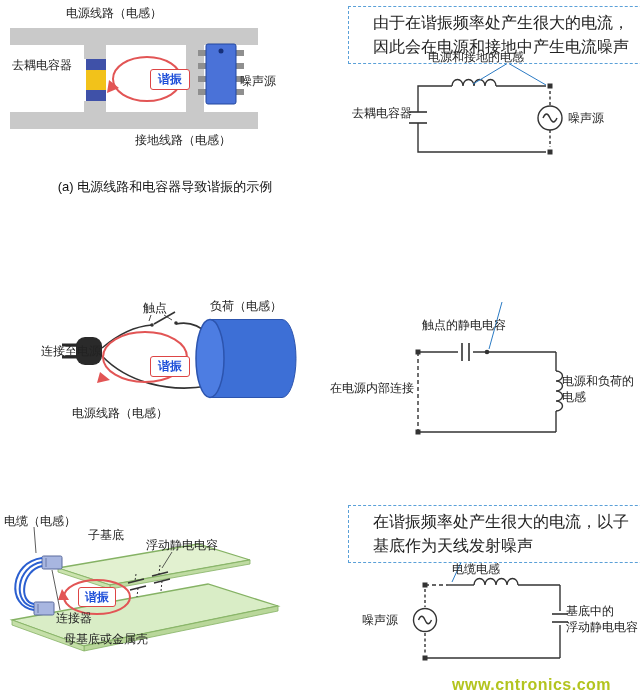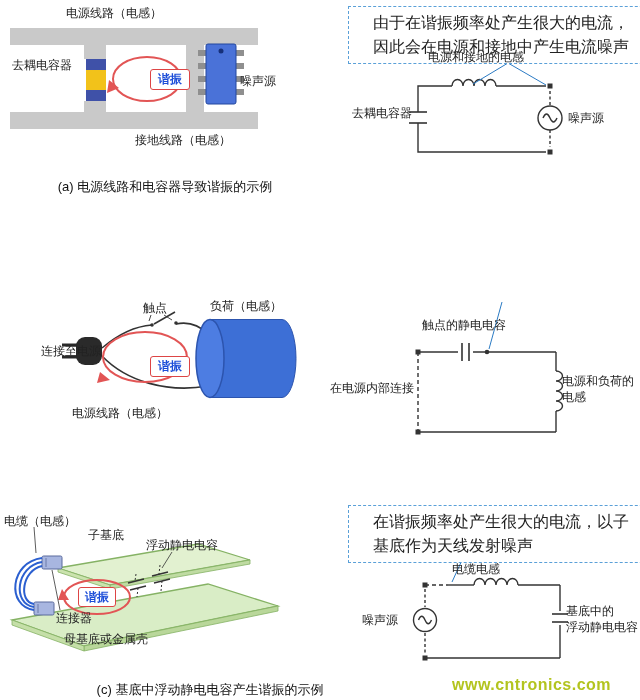--- a/index.html
+++ b/index.html
@@ -208,16 +208,15 @@
   <div class="lbl" style="left:146px; top:538px;">浮动静电电容</div>
   <div class="badge" style="left:78px; top:587px; width:38px; height:20px;">谐振</div>
   <div class="lbl" style="left:56px; top:611px;">连接器</div>
   <div class="lbl" style="left:64px; top:632px;">母基底或金属壳</div>
 
   <div class="callout" style="left:348px; top:505px;">在谐振频率处产生很大的电流，以子基底作为天线发射噪声</div>
   <div class="lbl" style="left:452px; top:562px;">电缆电感</div>
   <div class="lbl" style="left:362px; top:613px;">噪声源</div>
   <div class="lbl pre" style="left:566px; top:604px;">基底中的
 浮动静电电容</div>
-  <div class="caption" style="left:50px; top:681px; width:320px;">(c) 基底中浮动静电电容产生谐振的示例</div>
 
   <div class="watermark" style="left:452px; top:676px;">www.cntronics.com</div>
 </div>
 
 </body></html>

